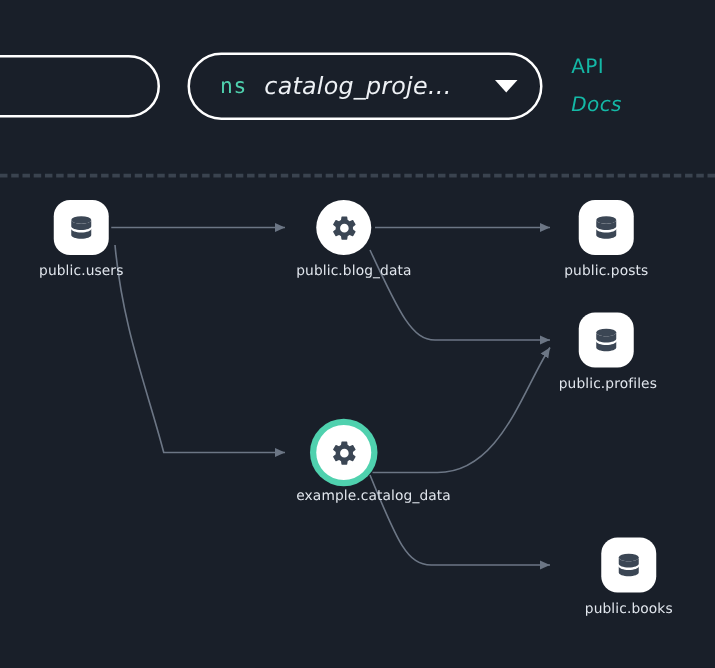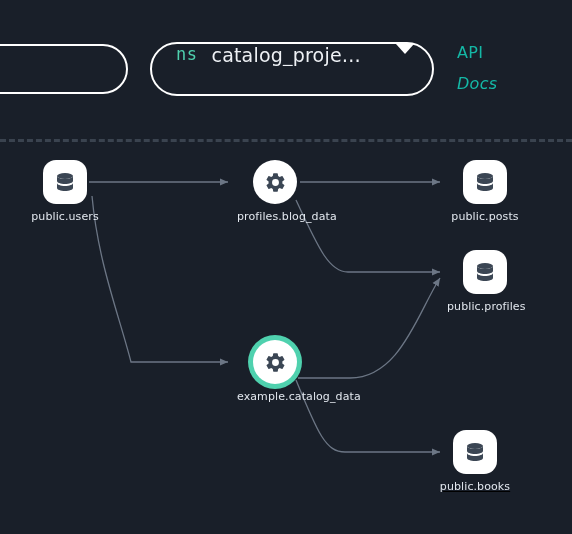--- a/index.html
+++ b/index.html
@@ -20,21 +20,21 @@
     position: absolute;
     left: 0; top: 0;
     width: 572px; height: 140px;
   }
   .pill {
     position: absolute;
     border: 2px solid #ffffff;
     border-radius: 40px;
     background: transparent;
     display: flex;
-    align-items: flex-start;
+    align-items: center;
   }
   #pill-left {
     left: -72px; top: 44px;
     width: 200px; height: 50px;
   }
   #pill-ns {
     left: 150px; top: 42px;
     width: 284px; height: 54px;
     padding: 0 18px 0 24px;
     gap: 14px;
@@ -46,20 +46,21 @@
     font-size: 17px;
     letter-spacing: 0.5px;
   }
   #ns-value {
     color: #eef1f5;
     font-size: 19px;
     letter-spacing: 0.2px;
     white-space: nowrap;
     overflow: hidden;
     flex: 1;
+    font-style: italic;
   }
   #ns-caret {
     width: 0; height: 0;
     border-left: 9px solid transparent;
     border-right: 9px solid transparent;
     border-top: 10px solid #ffffff;
     margin-left: 4px;
     flex: none;
   }
   .headlink {
@@ -168,21 +169,21 @@
       </div>
       <div class="label">public.users</div>
     </div>
 
     <div class="node job" style="left:275px; top:18px;">
       <div class="glyph">
         <svg class="ico" width="23" height="23" viewBox="0 0 24 24" fill="#3b4654">
           <path d="M19.14 12.94a7.07 7.07 0 0 0 0-1.88l2.03-1.58a.5.5 0 0 0 .12-.64l-1.92-3.32a.5.5 0 0 0-.6-.22l-2.39.96a7.2 7.2 0 0 0-1.63-.94l-.36-2.54a.5.5 0 0 0-.5-.42h-3.84a.5.5 0 0 0-.5.42l-.36 2.54c-.59.24-1.13.56-1.63.94l-2.39-.96a.5.5 0 0 0-.6.22L2.65 8.84a.5.5 0 0 0 .12.64l2.03 1.58a7.07 7.07 0 0 0 0 1.88l-2.03 1.58a.5.5 0 0 0-.12.64l1.92 3.32c.12.22.38.3.6.22l2.39-.96c.5.38 1.04.7 1.63.94l.36 2.54c.04.24.25.42.5.42h3.84c.25 0 .46-.18.5-.42l.36-2.54c.59-.24 1.13-.56 1.63-.94l2.39.96c.22.08.48 0 .6-.22l1.92-3.32a.5.5 0 0 0-.12-.64l-2.03-1.58zM12 15.6A3.6 3.6 0 1 1 12 8.4a3.6 3.6 0 0 1 0 7.2z"></path>
         </svg>
       </div>
-      <div class="label">profiles.blog_data</div>
+      <div class="label">public.blog_data</div>
     </div>
 
     <div class="node table" style="left:485px; top:108px;">
       <div class="glyph">
         <svg class="ico" width="24" height="24" viewBox="0 0 24 24" fill="#3b4654">
           <ellipse cx="12" cy="6" rx="8" ry="3"></ellipse>
           <path d="M4 6v5c0 1.66 3.58 3 8 3s8-1.34 8-3V6c0 1.66-3.58 3-8 3S4 7.66 4 6z"></path>
           <path d="M4 13v5c0 1.66 3.58 3 8 3s8-1.34 8-3v-5c0 1.66-3.58 3-8 3s-8-1.34-8-3z"></path>
         </svg>
       </div>
@@ -202,21 +203,21 @@
 
     <div class="node job selected" style="left:275px; top:198px;text-align:right;">
       <div class="glyph">
         <svg class="ico" width="23" height="23" viewBox="0 0 24 24" fill="#3b4654">
           <path d="M19.14 12.94a7.07 7.07 0 0 0 0-1.88l2.03-1.58a.5.5 0 0 0 .12-.64l-1.92-3.32a.5.5 0 0 0-.6-.22l-2.39.96a7.2 7.2 0 0 0-1.63-.94l-.36-2.54a.5.5 0 0 0-.5-.42h-3.84a.5.5 0 0 0-.5.42l-.36 2.54c-.59.24-1.13.56-1.63.94l-2.39-.96a.5.5 0 0 0-.6.22L2.65 8.84a.5.5 0 0 0 .12.64l2.03 1.58a7.07 7.07 0 0 0 0 1.88l-2.03 1.58a.5.5 0 0 0-.12.64l1.92 3.32c.12.22.38.3.6.22l2.39-.96c.5.38 1.04.7 1.63.94l.36 2.54c.04.24.25.42.5.42h3.84c.25 0 .46-.18.5-.42l.36-2.54c.59-.24 1.13-.56 1.63-.94l2.39.96c.22.08.48 0 .6-.22l1.92-3.32a.5.5 0 0 0-.12-.64l-2.03-1.58zM12 15.6A3.6 3.6 0 1 1 12 8.4a3.6 3.6 0 0 1 0 7.2z"></path>
         </svg>
       </div>
       <div class="label">example.catalog_data</div>
     </div>
 
-    <div class="node table" style="left:475px; top:288px;text-decoration:underline;">
+    <div class="node table" style="left:503px; top:288px;">
       <div class="glyph">
         <svg class="ico" width="24" height="24" viewBox="0 0 24 24" fill="#3b4654">
           <ellipse cx="12" cy="6" rx="8" ry="3"></ellipse>
           <path d="M4 6v5c0 1.66 3.58 3 8 3s8-1.34 8-3V6c0 1.66-3.58 3-8 3S4 7.66 4 6z"></path>
           <path d="M4 13v5c0 1.66 3.58 3 8 3s8-1.34 8-3v-5c0 1.66-3.58 3-8 3s-8-1.34-8-3z"></path>
         </svg>
       </div>
       <div class="label">public.books</div>
     </div>
 

